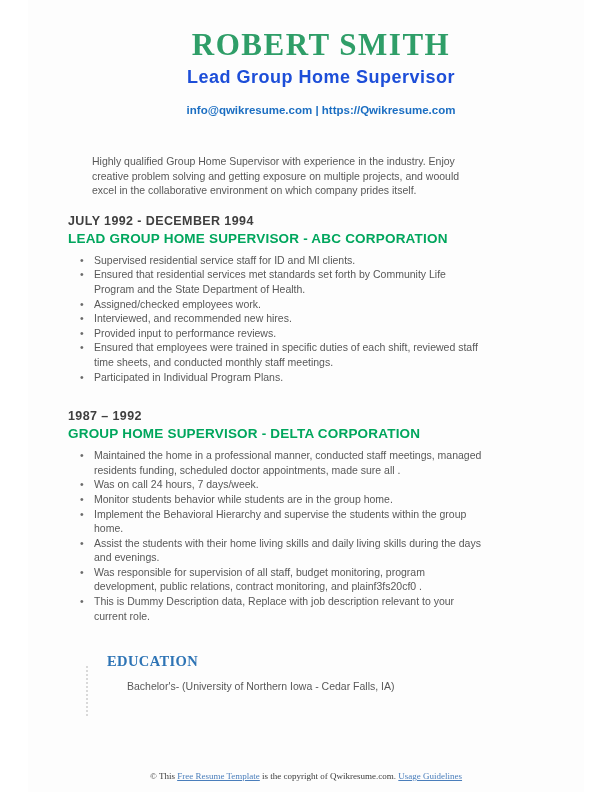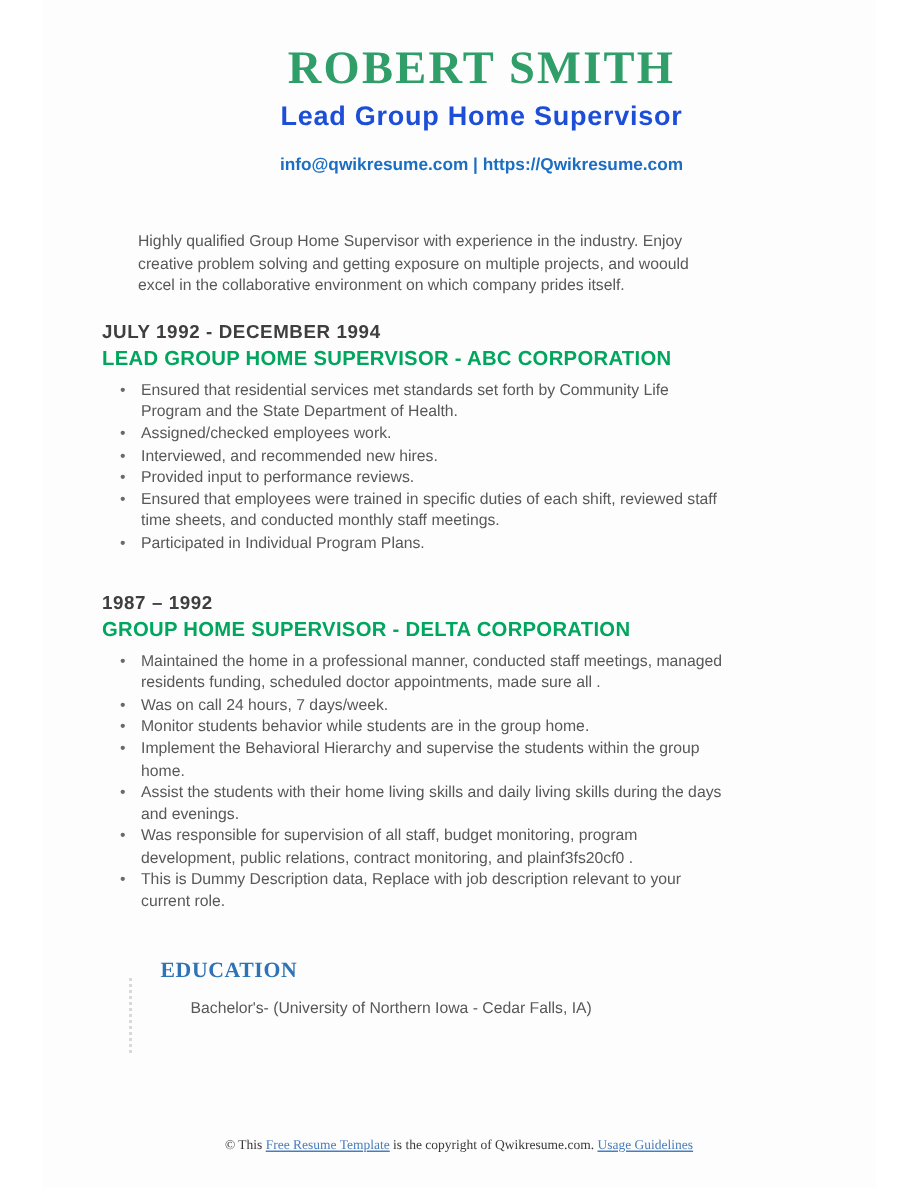--- a/index.html
+++ b/index.html
@@ -113,21 +113,21 @@
     position: absolute;
     left: -21px;
     top: 13px;
     height: 50px;
     width: 0;
     border-left: 2px dotted #d9d9d9;
   }
   
   .footer {
     position: absolute;
-    bottom: 24px;
+    bottom: 11px;
     left: 0;
     width: 100%;
     text-align: center;
     font-family: "Liberation Serif", serif;
     font-size: 9px;
     color: #3a3a3a;
   }
   .footer a {
     color: #4a7ebb;
     text-decoration: underline;
@@ -146,20 +146,21 @@
       <span>info@qwikresume.com</span><span> | </span><span>https://Qwikresume.com</span>
     </div>
   </div>
 
   <p class="summary">Highly qualified Group Home Supervisor with experience in the industry. Enjoy creative problem solving and getting exposure on multiple projects, and woould excel in the collaborative environment on which company prides itself.</p>
 
   <div class="job">
     <div class="job-dates">JULY 1992 - DECEMBER 1994</div>
     <div class="job-title">LEAD GROUP HOME SUPERVISOR - ABC CORPORATION</div>
     <ul class="bullets">
+        <li>Supervised residential service staff for ID and MI clients.</li>
         <li>Ensured that residential services met standards set forth by Community Life Program and the State Department of Health.</li>
         <li>Assigned/checked employees work.</li>
         <li>Interviewed, and recommended new hires.</li>
         <li>Provided input to performance reviews.</li>
         <li>Ensured that employees were trained in specific duties of each shift, reviewed staff time sheets, and conducted monthly staff meetings.</li>
         <li>Participated in Individual Program Plans.</li>
       </ul>
   </div>
 
   <div class="job">

